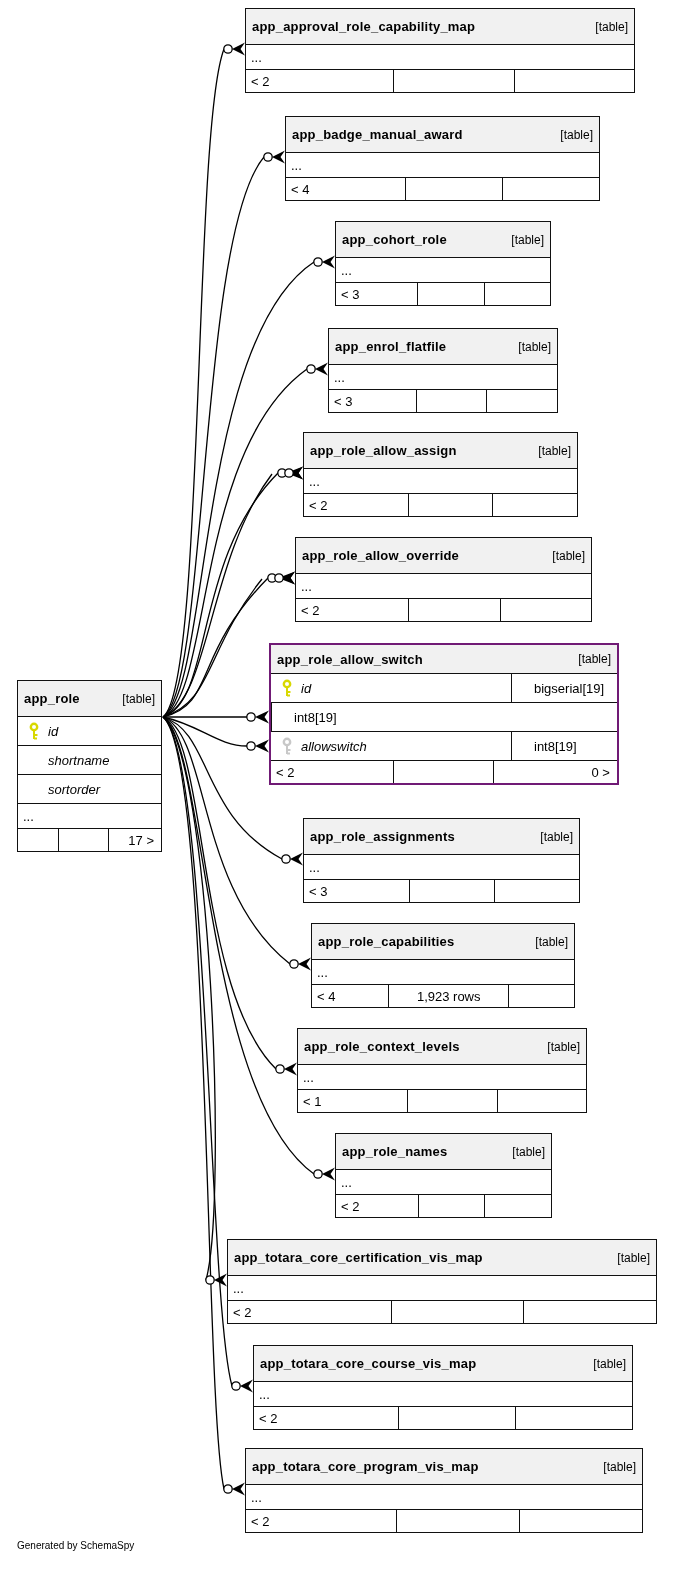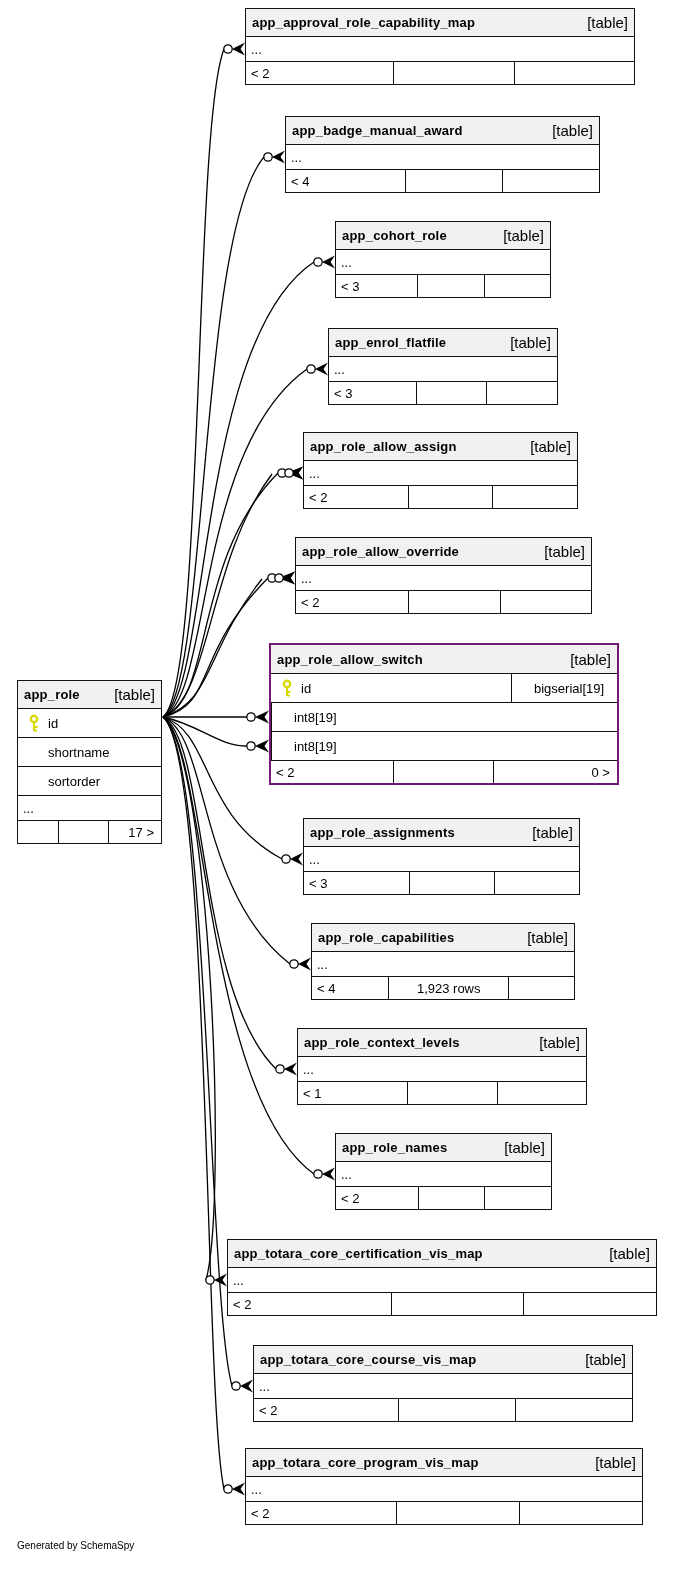--- a/index.html
+++ b/index.html
@@ -5,35 +5,35 @@
   :root{
     --pk:#d8d800;
     --fk:#c8c8c8;
     --hdr:#f1f1f1;
   }
   html,body{margin:0;padding:0;background:#fff;}
   body{width:676px;height:1581px;position:relative;font-family:"Liberation Sans",sans-serif;color:#000;}
   #wires{position:absolute;left:0;top:0;z-index:0;}
   .tbl{position:absolute;background:#fff;border:1.6px solid #111;box-sizing:border-box;z-index:1;font-size:13px;}
   .tbl.hl{border:2px solid #701a75;}
-  .hdr{height:28px;background:var(--hdr);border-bottom:1.6px solid #111;display:flex;align-items:center;justify-content:space-between;padding:0 6px;box-sizing:border-box;}
+  .hdr{height:36px;background:var(--hdr);border-bottom:1.6px solid #111;display:flex;align-items:center;justify-content:space-between;padding:0 6px;box-sizing:border-box;}
   .hl .hdr{height:29px;}
   .nm{font-weight:bold;letter-spacing:.2px;white-space:nowrap;}
-  .tag{font-size:15px;white-space:nowrap;text-align:center;}
+  .tag{font-size:12px;white-space:nowrap;text-align:center;}
   .dots{height:25px;border-bottom:1.6px solid #111;display:flex;align-items:center;padding-left:5px;box-sizing:border-box;}
   .ftr{height:22px;display:flex;}
   .fc{display:flex;align-items:center;padding:0 5px;box-sizing:border-box;overflow:hidden;white-space:nowrap;}
   .f1{width:38%;}
   .f2{width:31%;border-left:1.4px solid #111;justify-content:center;}
   .f3{width:31%;border-left:1.4px solid #111;}
   .ftr.cap .f1{width:29%}.ftr.cap .f2{width:46%}.ftr.cap .f3{width:25%}
   .ftr.mn .f1{width:28%}.ftr.mn .f2{width:35%}.ftr.mn .f3{width:37%;justify-content:flex-end;padding-right:7px;}
   .ftr.sw .f1{width:35.4%}.ftr.sw .f2{width:28.9%}.ftr.sw .f3{width:35.7%;justify-content:flex-end;padding-right:7px;}
   .row{height:29px;border-bottom:1.6px solid #111;display:flex;align-items:center;box-sizing:border-box;}
-  .cell-l{flex:1;display:flex;align-items:center;gap:8px;padding-left:10px;}
+  .cell-l{flex:1;display:flex;align-items:center;gap:8px;padding-left:10px;font-style:italic;}
   .cell-t{width:106px;border-left:1.6px solid #111;align-self:stretch;display:flex;align-items:center;padding-left:22px;box-sizing:border-box;}
   .ksp{width:12px;height:18px;flex:0 0 12px;}
   .key{display:block;}
   .key.pk{color:var(--pk);}
   .key.fk{color:var(--fk);}
   .gen{position:absolute;left:17px;top:1540px;font-size:10px;z-index:1;}
 </style>
 </head>
 <body>
 
@@ -151,20 +151,31 @@
           </svg>
         </span>
       <span>id</span>
     </div>
     <div class="cell-t">bigserial[19]</div>
   </div>
   <div class="row">
     <div class="cell-t">int8[19]</div>
   </div>
   <div class="row">
+    <div class="cell-l">
+      <span class="ksp">
+          <svg class="key fk" width="12" height="18" viewBox="0 0 12 18">
+            <circle cx="6" cy="5" r="3.2" fill="none" stroke="currentColor" stroke-width="2.4"></circle>
+            <line x1="6" y1="8" x2="6" y2="17" stroke="currentColor" stroke-width="2"></line>
+            <line x1="6" y1="13" x2="9.5" y2="13" stroke="currentColor" stroke-width="2"></line>
+            <line x1="6" y1="16.5" x2="9" y2="16.5" stroke="currentColor" stroke-width="2"></line>
+          </svg>
+        </span>
+      <span>allowswitch</span>
+    </div>
     <div class="cell-t">int8[19]</div>
   </div>
   <div class="ftr sw">
     <span class="fc f1">&lt; 2</span>
     <span class="fc f2"></span>
     <span class="fc f3">0 &gt;</span>
   </div>
 </div>
 
 <div class="tbl" style="left:245px;top:8px;width:390px">

